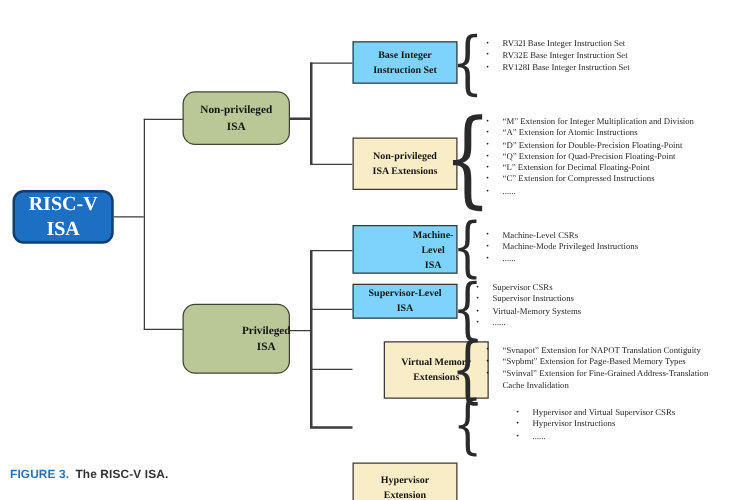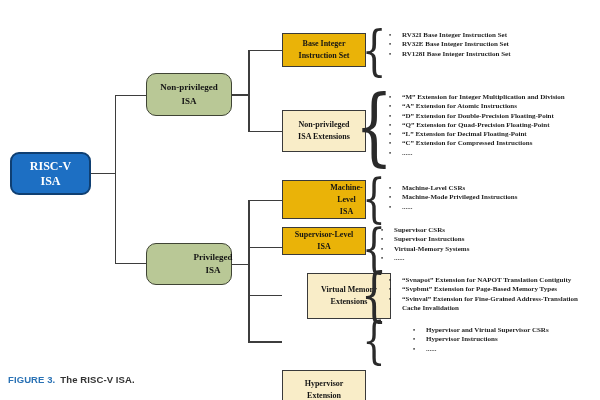--- a/index.html
+++ b/index.html
@@ -9,47 +9,47 @@
     font-family:"Liberation Serif","DejaVu Serif",serif;
   }
   .node {
     position:absolute; display:flex; align-items:center; justify-content:center;
     text-align:center; font-weight:bold; white-space:pre-line; box-sizing:border-box;
     color:#141414;
   }
   .node-root {
     left:10px; top:152px; width:81px; height:43px;
     background:#1d6fc3; border:2px solid #0f3f72; border-radius:9px;
-    color:#ffffff; font-size:12px; line-height:1.25;
+    color:#ffffff; font-size:16px; line-height:1.25;
   }
   .node-l1 {
     background:#b9c896; border:1.5px solid #3f4434; border-radius:10px;
     font-size:9px; line-height:1.45;
   }
   .node-nonpriv { left:146px; top:73px; width:86px; height:43px; }
-  .node-priv   { left:146px; top:243px; width:86px; height:42px;padding-left:48px; }
+  .node-priv   { left:146px; top:243px; width:86px; height:56px;padding-left:48px; }
   .node-l2 { font-size:8px; line-height:1.5; border:1.5px solid #3a3a3a; }
-  .gray   { background:#eab308; }
+  .gray   { background:#7dd3fc; }
   .yellow { background:#f9edc8; }
   .node-base  { left:282px; top:33px;  width:84px; height:34px; }
   .node-ext   { left:282px; top:110px; width:84px; height:42px; }
   .node-mach  { left:282px; top:180px; width:84px; height:39px;padding-left:45px; }
   .node-sup   { left:282px; top:227px; width:84px; height:28px; }
   .node-vmem  { left:282px; top:273px; width:84px; height:46px;margin-left:25px; }
   .node-hyp   { left:282px; top:322px; width:84px; height:39px;margin-top:48px; }
   .hline, .vline { position:absolute; background:#3d3d3d; }
   .hline { height:1.5px; }
   .vline { width:1.5px; }
   .brace {
     position:absolute; width:16px; display:flex; align-items:center; justify-content:center;
     line-height:0; color:#2a2a2a; font-family:"DejaVu Serif",serif; font-weight:normal;
     transform:scaleX(0.72);
   }
   .bullets { position:absolute; width:205px; }
-  .bi { display:flex; font-size:7px; font-weight:bold; color:#1f1f1f; line-height:9.3px; }
+  .bi { display:flex; font-size:7px; font-weight:normal; color:#1f1f1f; line-height:9.3px; }
   .bi .dot { width:13px; flex:0 0 13px; font-size:6px; line-height:9.3px; text-align:left; padding-left:1px; }
   .bi .txt { flex:1; }
   .caption {
     position:absolute; left:8px; top:374px;
     font-family:"Liberation Sans",sans-serif; font-size:9.5px; font-weight:bold;
     letter-spacing:0.1px;
   }
   .caption .lbl { color:#2a72b5; margin-right:5px;margin-top:40px; }
   .caption .txt { color:#333333; }
 </style>

